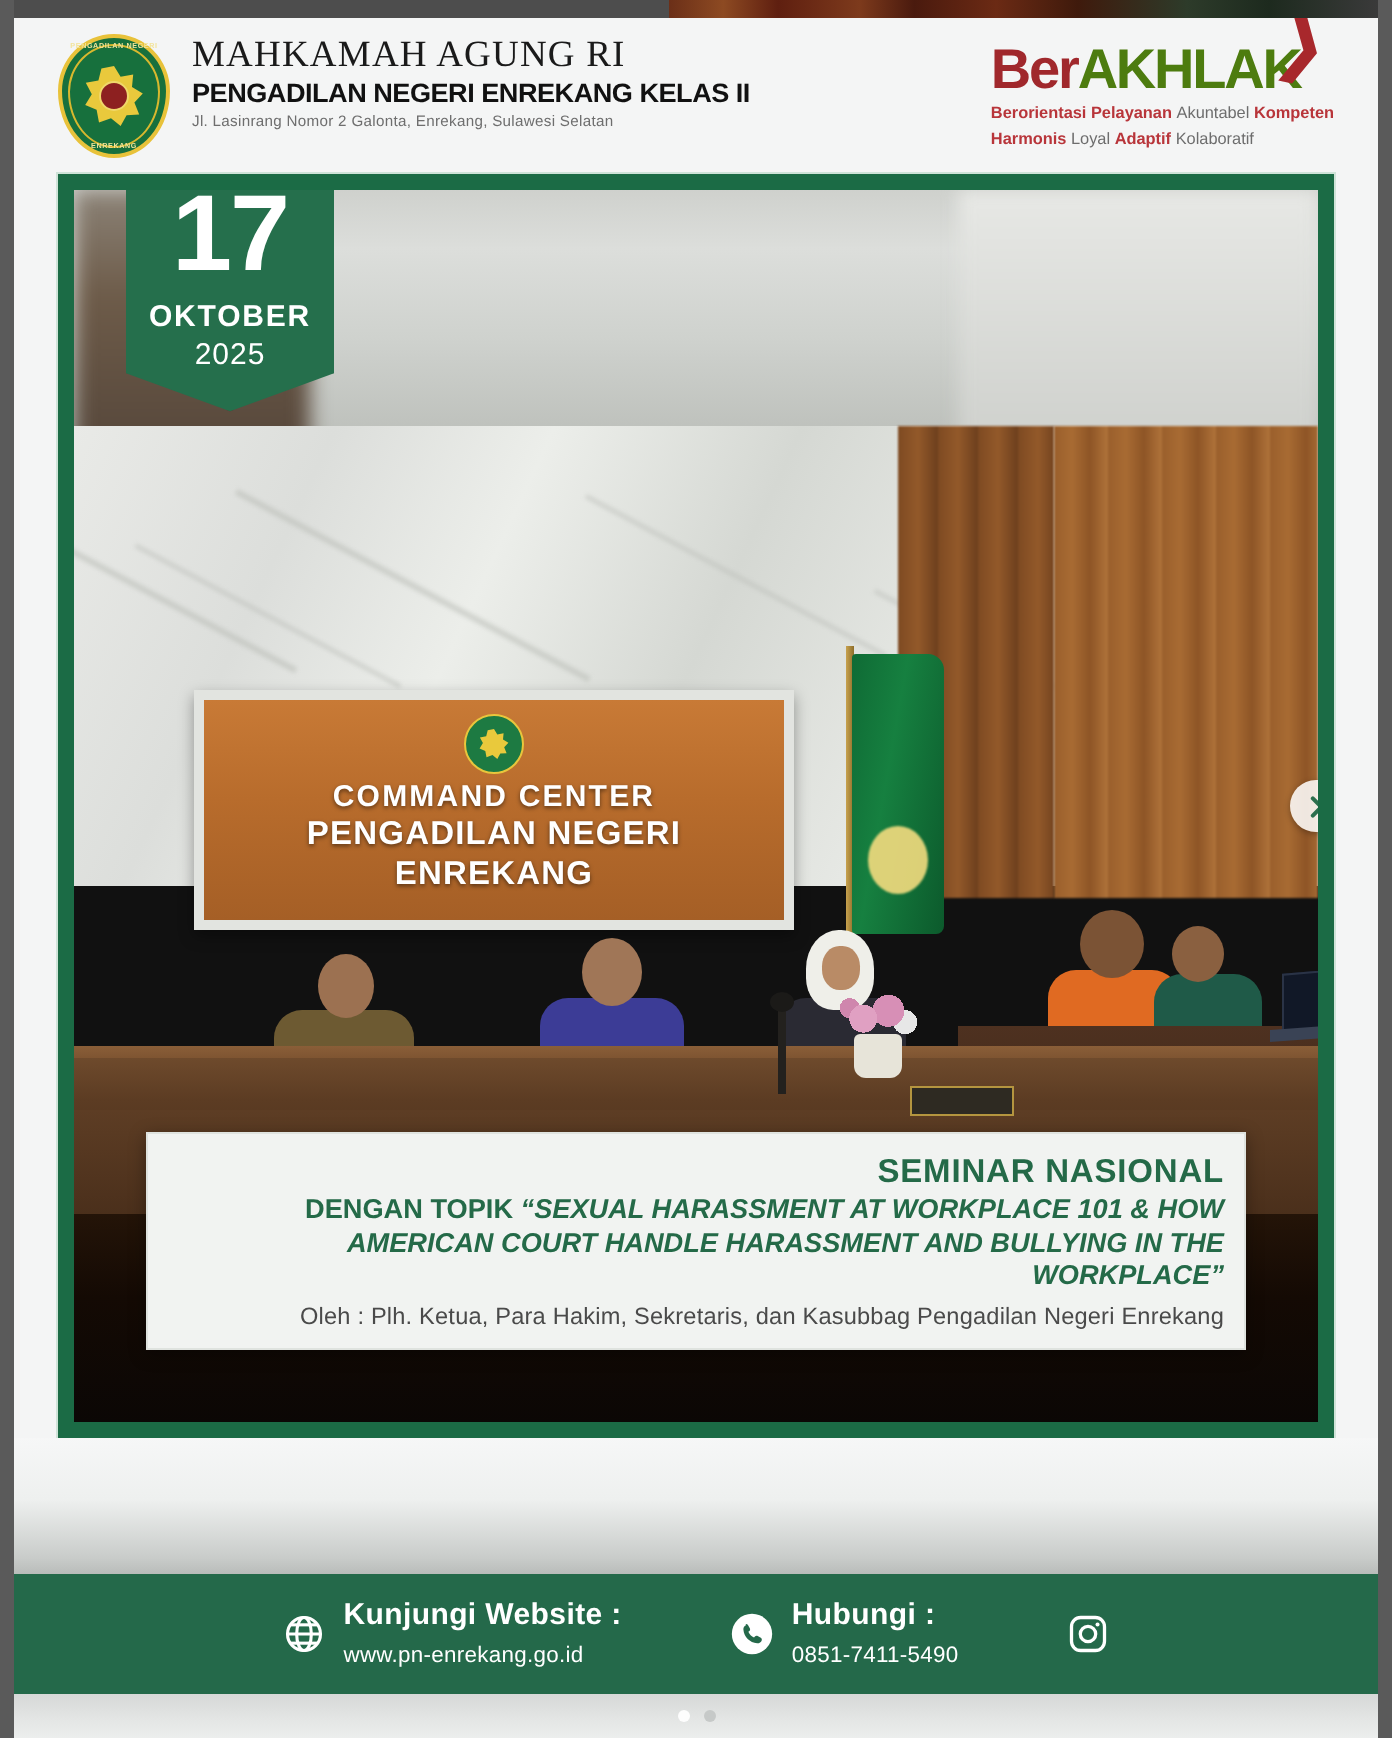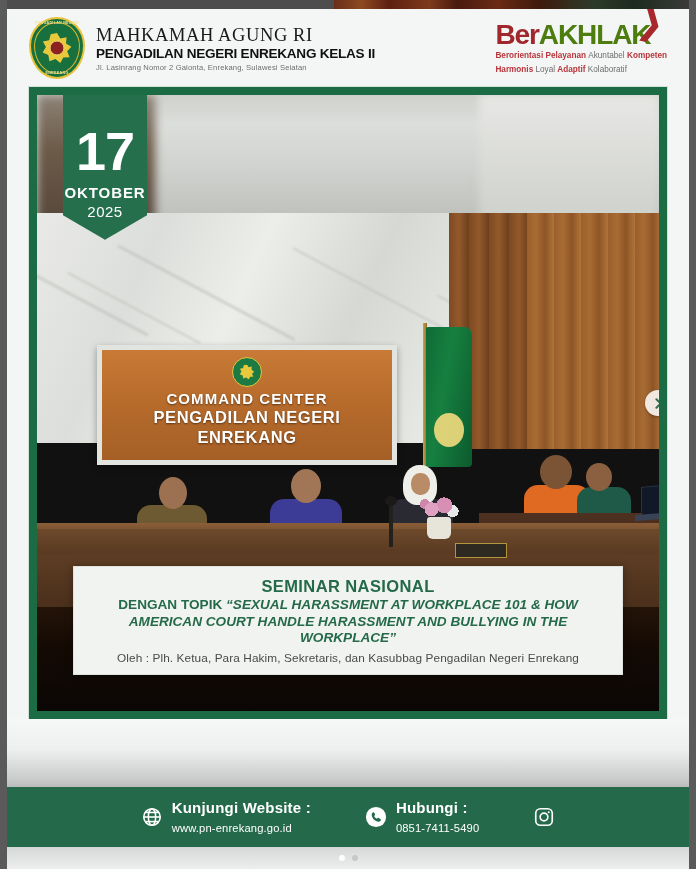--- a/index.html
+++ b/index.html
@@ -54,21 +54,21 @@
     position: relative;
     height: 78px;
     background: #f4f5f5;
     display: flex;
     align-items: center;
     padding: 0 18px 0 22px;
   }
 
   .brand {
     display: flex;
-    align-items: center;
+    align-items: flex-start;
     gap: 11px;
   }
 
   .court-seal {
     width: 56px; height: 62px;
     position: relative;
     flex: 0 0 auto;
   }
   .seal-outer {
     position: absolute; inset: 0;
@@ -432,22 +432,22 @@
     position: absolute;
     left: 0; right: 0; bottom: 0;
     height: 104px;
     background: linear-gradient(180deg, #241408 0%, #140a04 40%, #0b0705 100%);
   }
 
   
   .date-ribbon {
     position: absolute;
     left: 26px; top: -8px;
-    width: 84px;
-    padding: 40px 0 20px;
+    width: 104px;
+    padding: 6px 0 20px;
     background: #256f4c;
     color: #fff;
     text-align: center;
     clip-path: polygon(0 0, 100% 0, 100% 84%, 50% 100%, 0 84%);
     z-index: 6;
     box-shadow: 2px 2px 6px rgba(0,0,0,.25);
   }
   .date-day {
     font-size: 54px;
     font-weight: bold;
@@ -467,21 +467,21 @@
   }
 
   
   .caption-panel {
     position: absolute;
     left: 36px; right: 36px;
     bottom: 36px;
     background: #f1f3f1;
     border: 1px solid #dfe3df;
     padding: 9px 10px 9px;
-    text-align: center;
+    text-align: right;
     z-index: 6;
     box-shadow: 0 2px 8px rgba(0,0,0,.35);
     margin-top: 27px;
   }
   .cap-l1 {
     color: #246a48;
     font-weight: bold;
     font-size: 16.5px;
     letter-spacing: .4px;
     line-height: 1.22;

